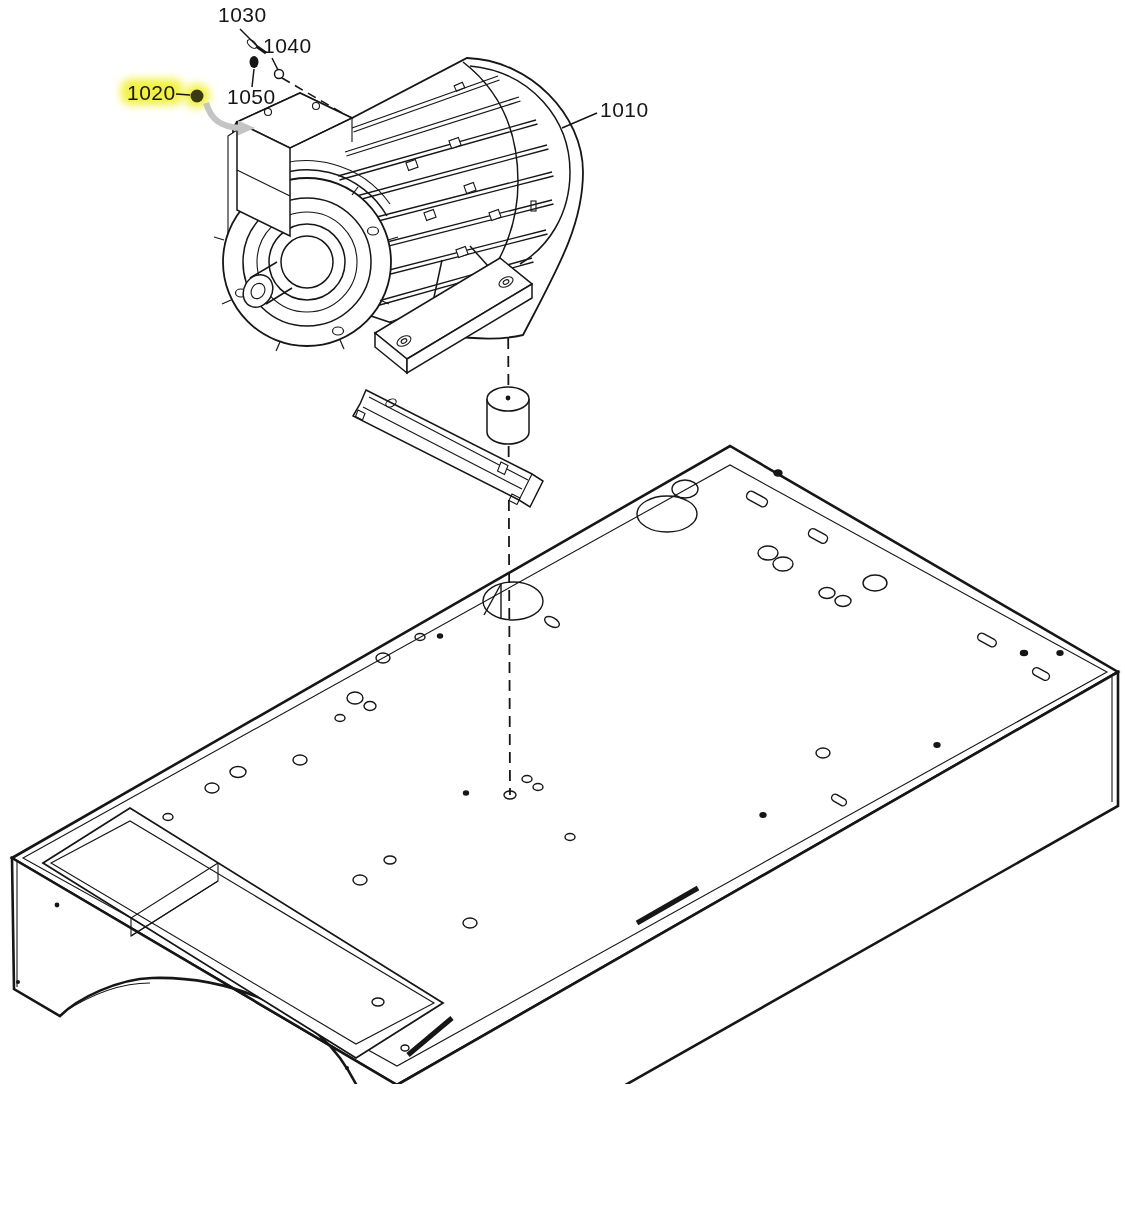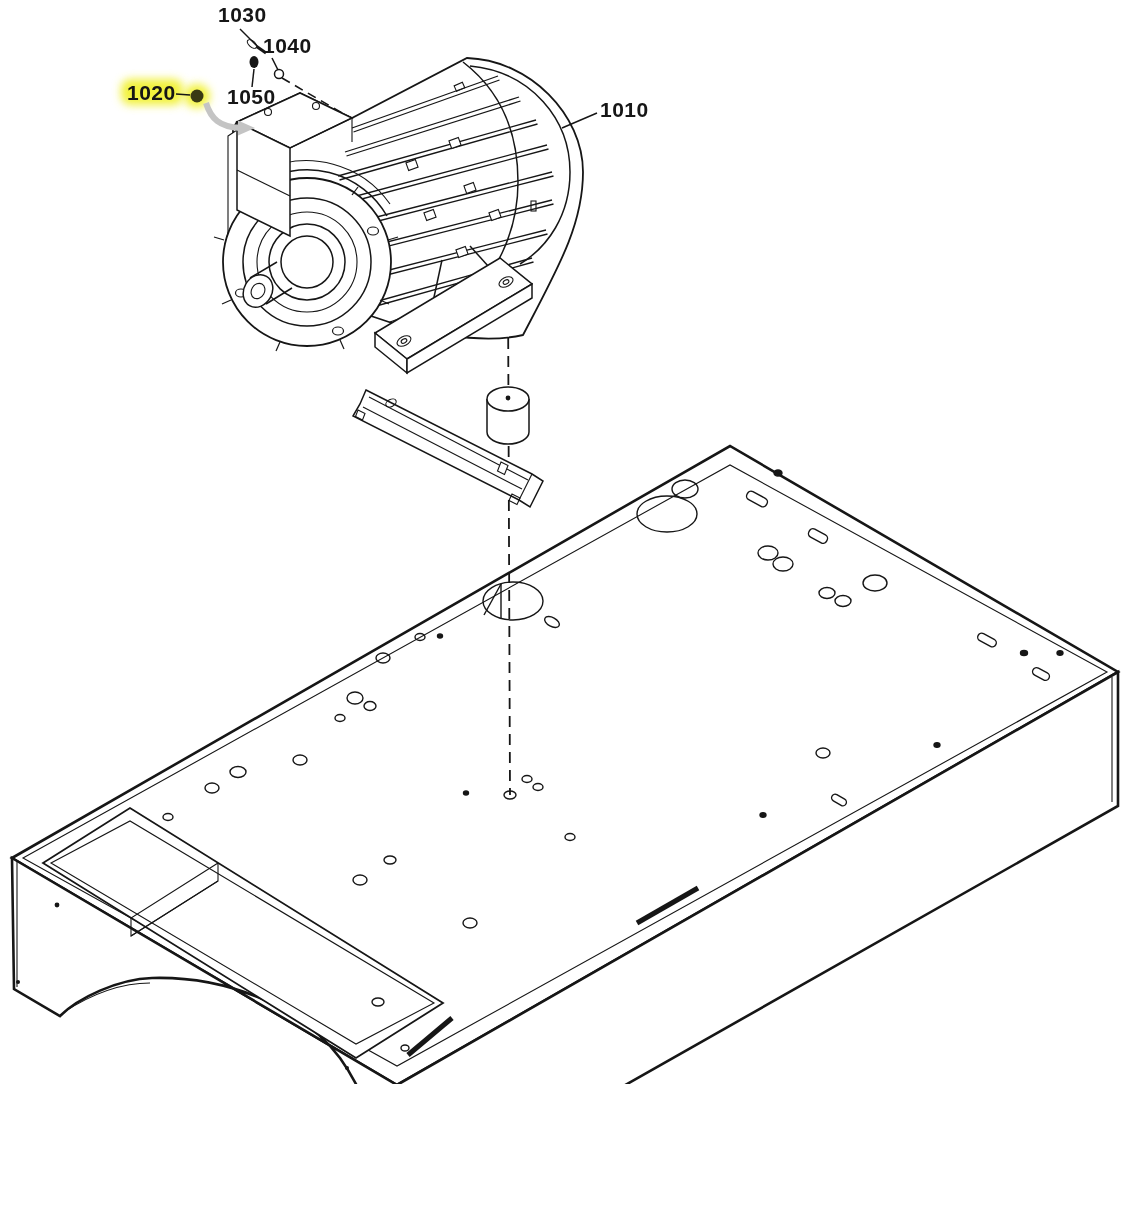--- a/index.html
+++ b/index.html
@@ -1,17 +1,17 @@
 <!DOCTYPE html>
 <html><head>
 <meta charset="utf-8">
 <style>
   html,body{margin:0;padding:0;background:#ffffff;}
   .canvas{position:relative;width:1125px;height:1084px;background:#ffffff;overflow:hidden;
-          font-family:"Liberation Sans", sans-serif;font-weight:bold;}
+          font-family:"Liberation Sans", sans-serif;}
   svg{display:block;}
   text.callout{font-family:"Liberation Sans", sans-serif;font-size:21px;fill:#161616;letter-spacing:0.5px;}
   .ln{stroke:#161616;fill:none;}
   .w1{stroke-width:1.1;} .w15{stroke-width:1.5;} .w2{stroke-width:1.8;} .w3{stroke-width:2.6;}
   .whitefill{fill:#ffffff;}
 </style>
 </head>
 <body>
 
 <div class="canvas">

